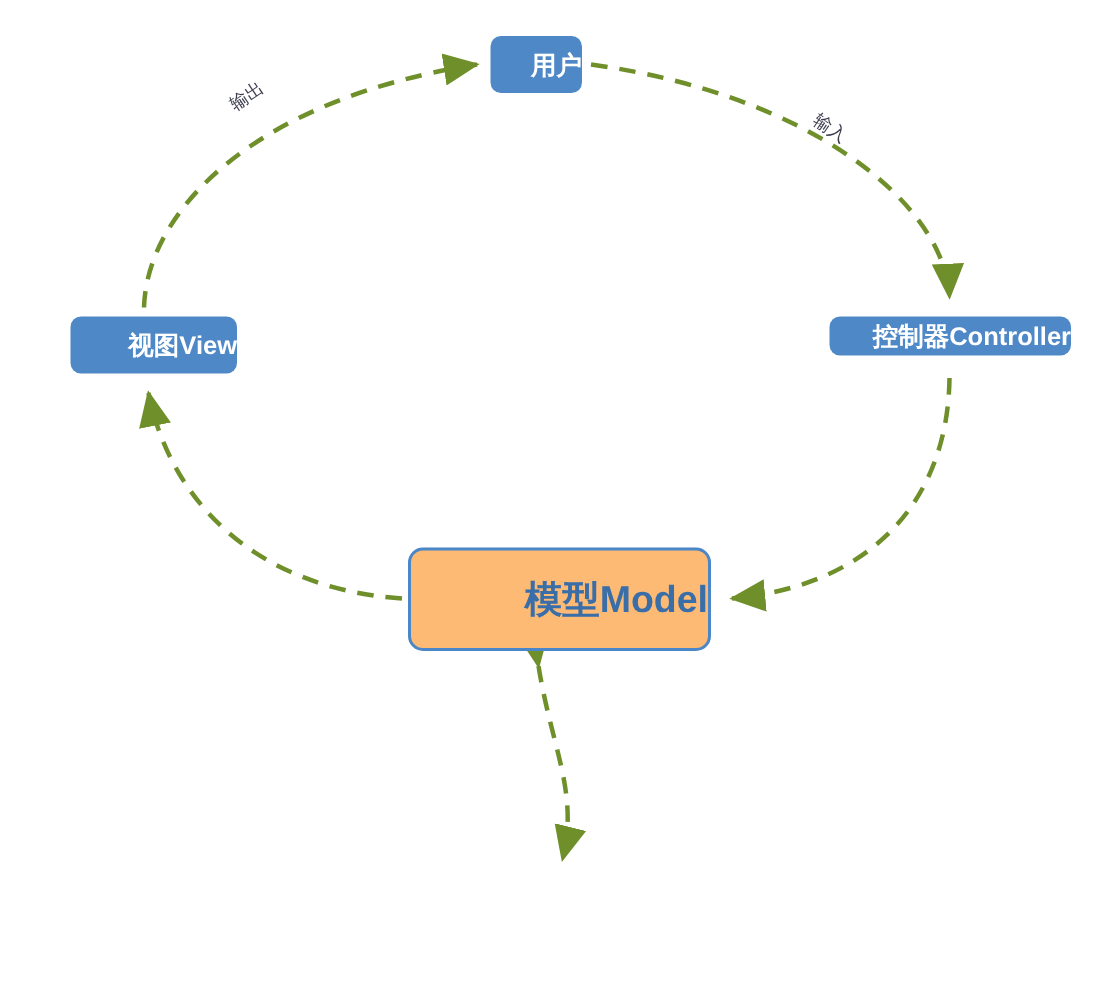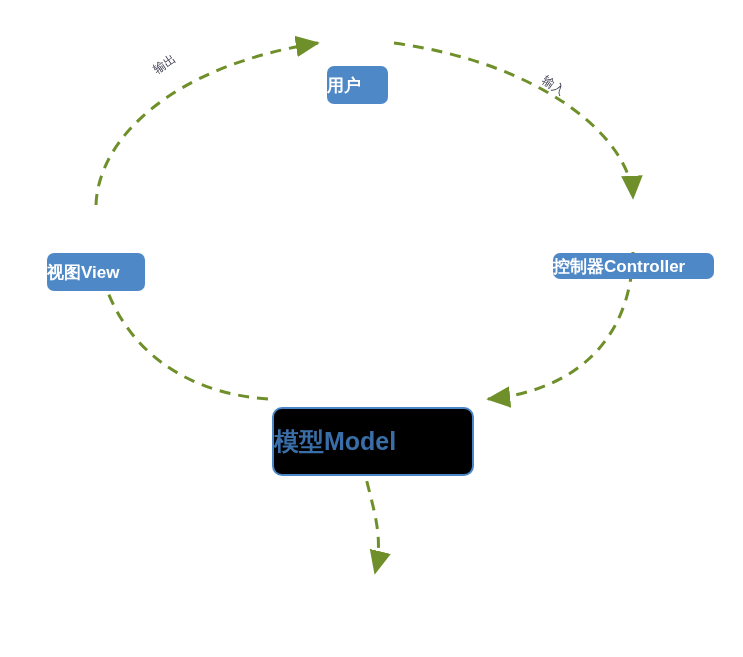--- a/index.html
+++ b/index.html
@@ -23,35 +23,34 @@
     top: 0;
     width: 743px;
     height: 657px;
     pointer-events: none;
   }
   .node {
     position: absolute;
     box-sizing: border-box;
     display: flex;
     align-items: center;
-    justify-content: flex-start;
+    justify-content: flex-end;
     text-align: center;
     white-space: nowrap;
-    margin-top: 42px;
   }
   .node-plain {
     background: #4f88c6;
     color: #ffffff;
     border-radius: 7px;
     font-weight: bold;
     font-size: 17px;
     letter-spacing: 0px;
   }
   .node-model {
-    background: #000000;
+    background: #fdba74;
     color: #3a6ea8;
     border: 2.5px solid #4a86c8;
     border-radius: 10px;
     font-weight: bold;
     font-size: 25px;
   }
   .edge-label {
     position: absolute;
     color: #3c3c50;
     font-size: 12px;
@@ -94,21 +93,21 @@
 
     <path d="M 268,399 C 168,392 113,332 99,262" fill="none" stroke="#6f8f2a" stroke-width="3" stroke-dasharray="11,8" stroke-linecap="butt" marker-end="url(#arrowEnd)"></path>
 
     <path d="M 359,444 C 368,500 386,528 375,573" fill="none" stroke="#6f8f2a" stroke-width="3" stroke-dasharray="11,8" stroke-linecap="butt" marker-start="url(#arrowStart)" marker-end="url(#arrowEnd)"></path>
   </svg>
 
   <div class="node node-plain" style="left:327px; top:24px; width:61px; height:38px;">
     <span>用户</span>
   </div>
 
-  <div class="node node-plain" style="left:47px; top:211px; width:98px; height:38px;">
+  <div class="node node-plain" style="left:47px; top:211px; width:111px; height:38px;">
     <span>视图View</span>
   </div>
 
   <div class="node node-plain" style="left:553px; top:211px; width:161px; height:26px;">
     <span>控制器Controller</span>
   </div>
 
   <div class="node node-model" style="left:272px; top:365px; width:202px; height:69px;">
     <span>模型Model</span>
   </div>

